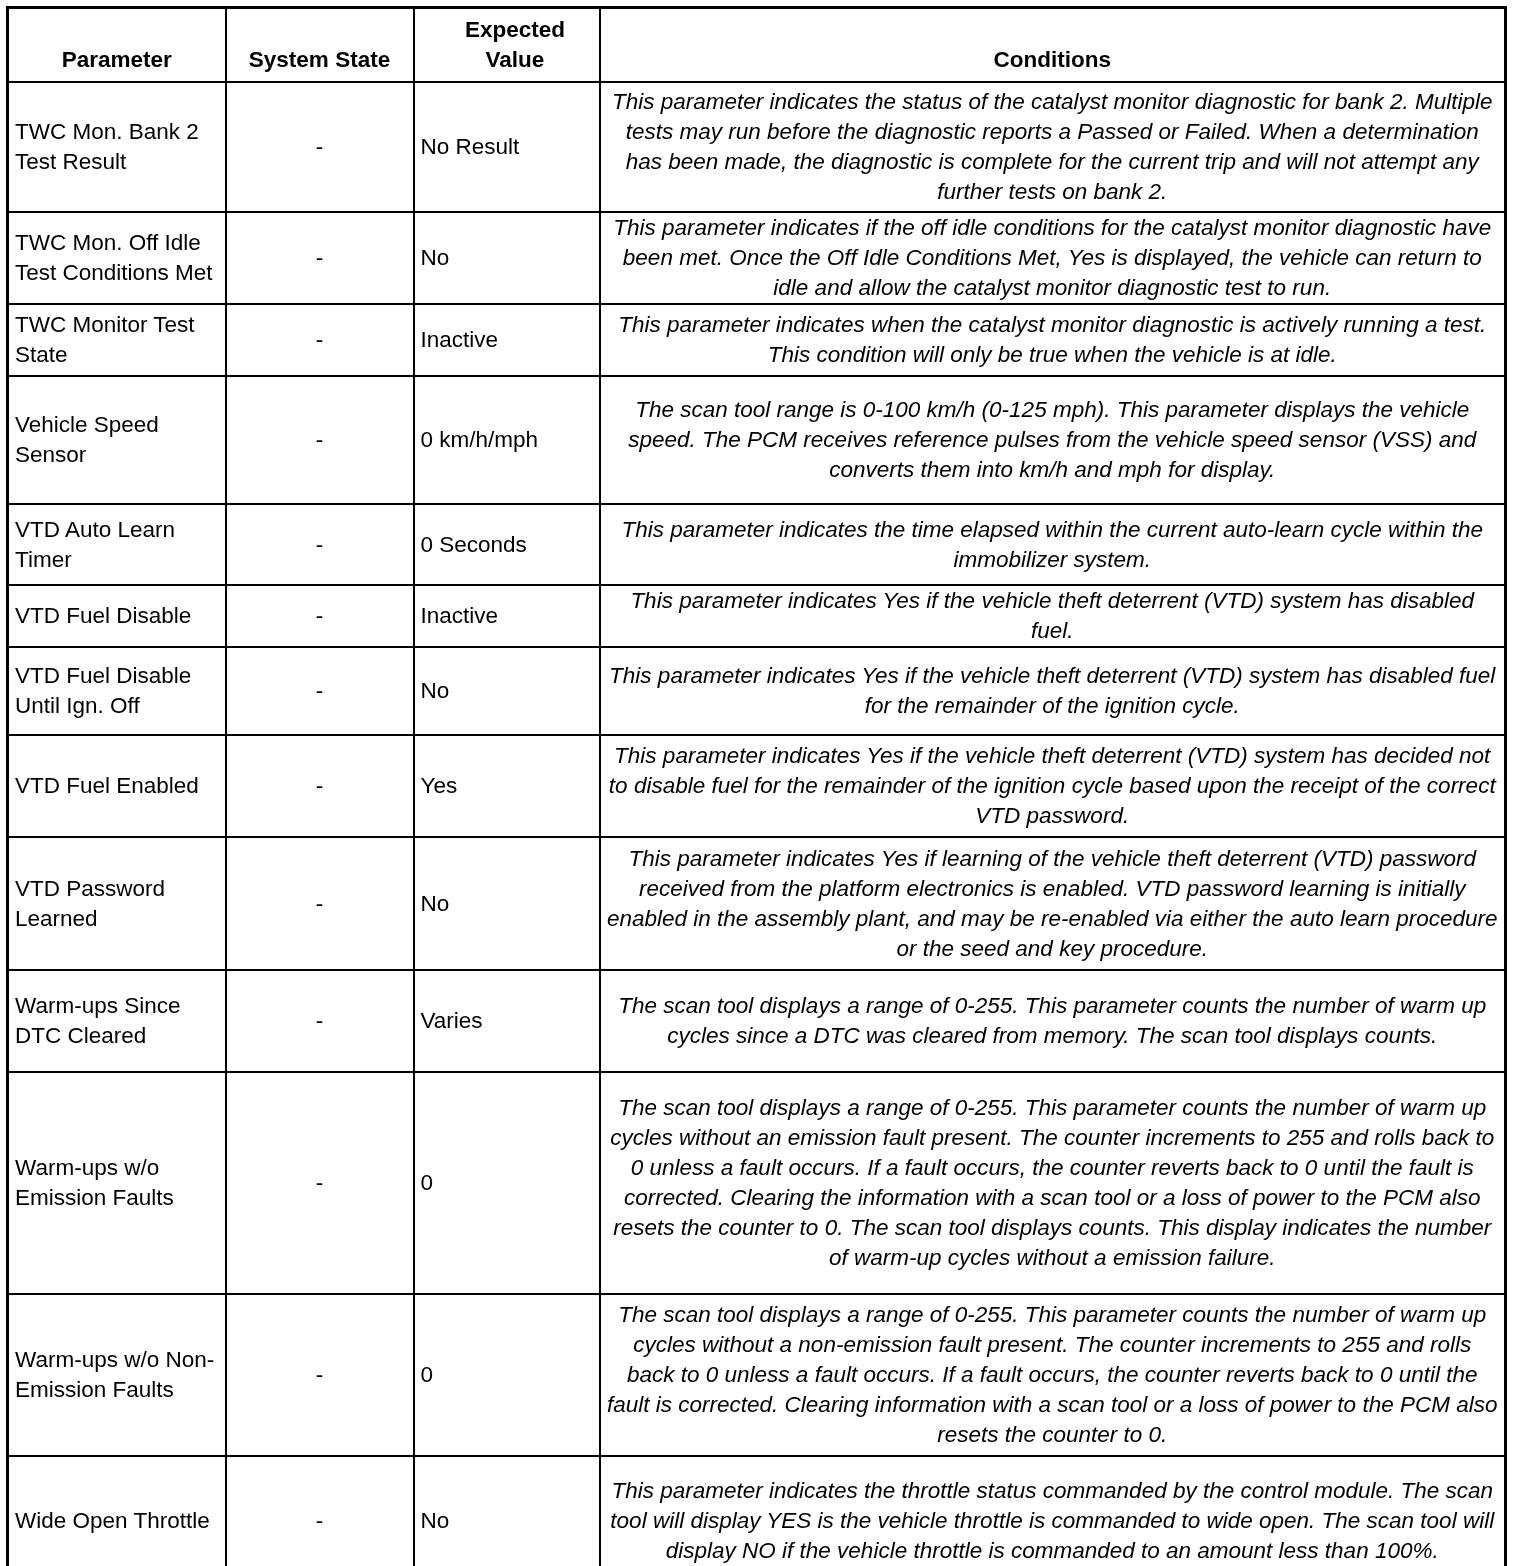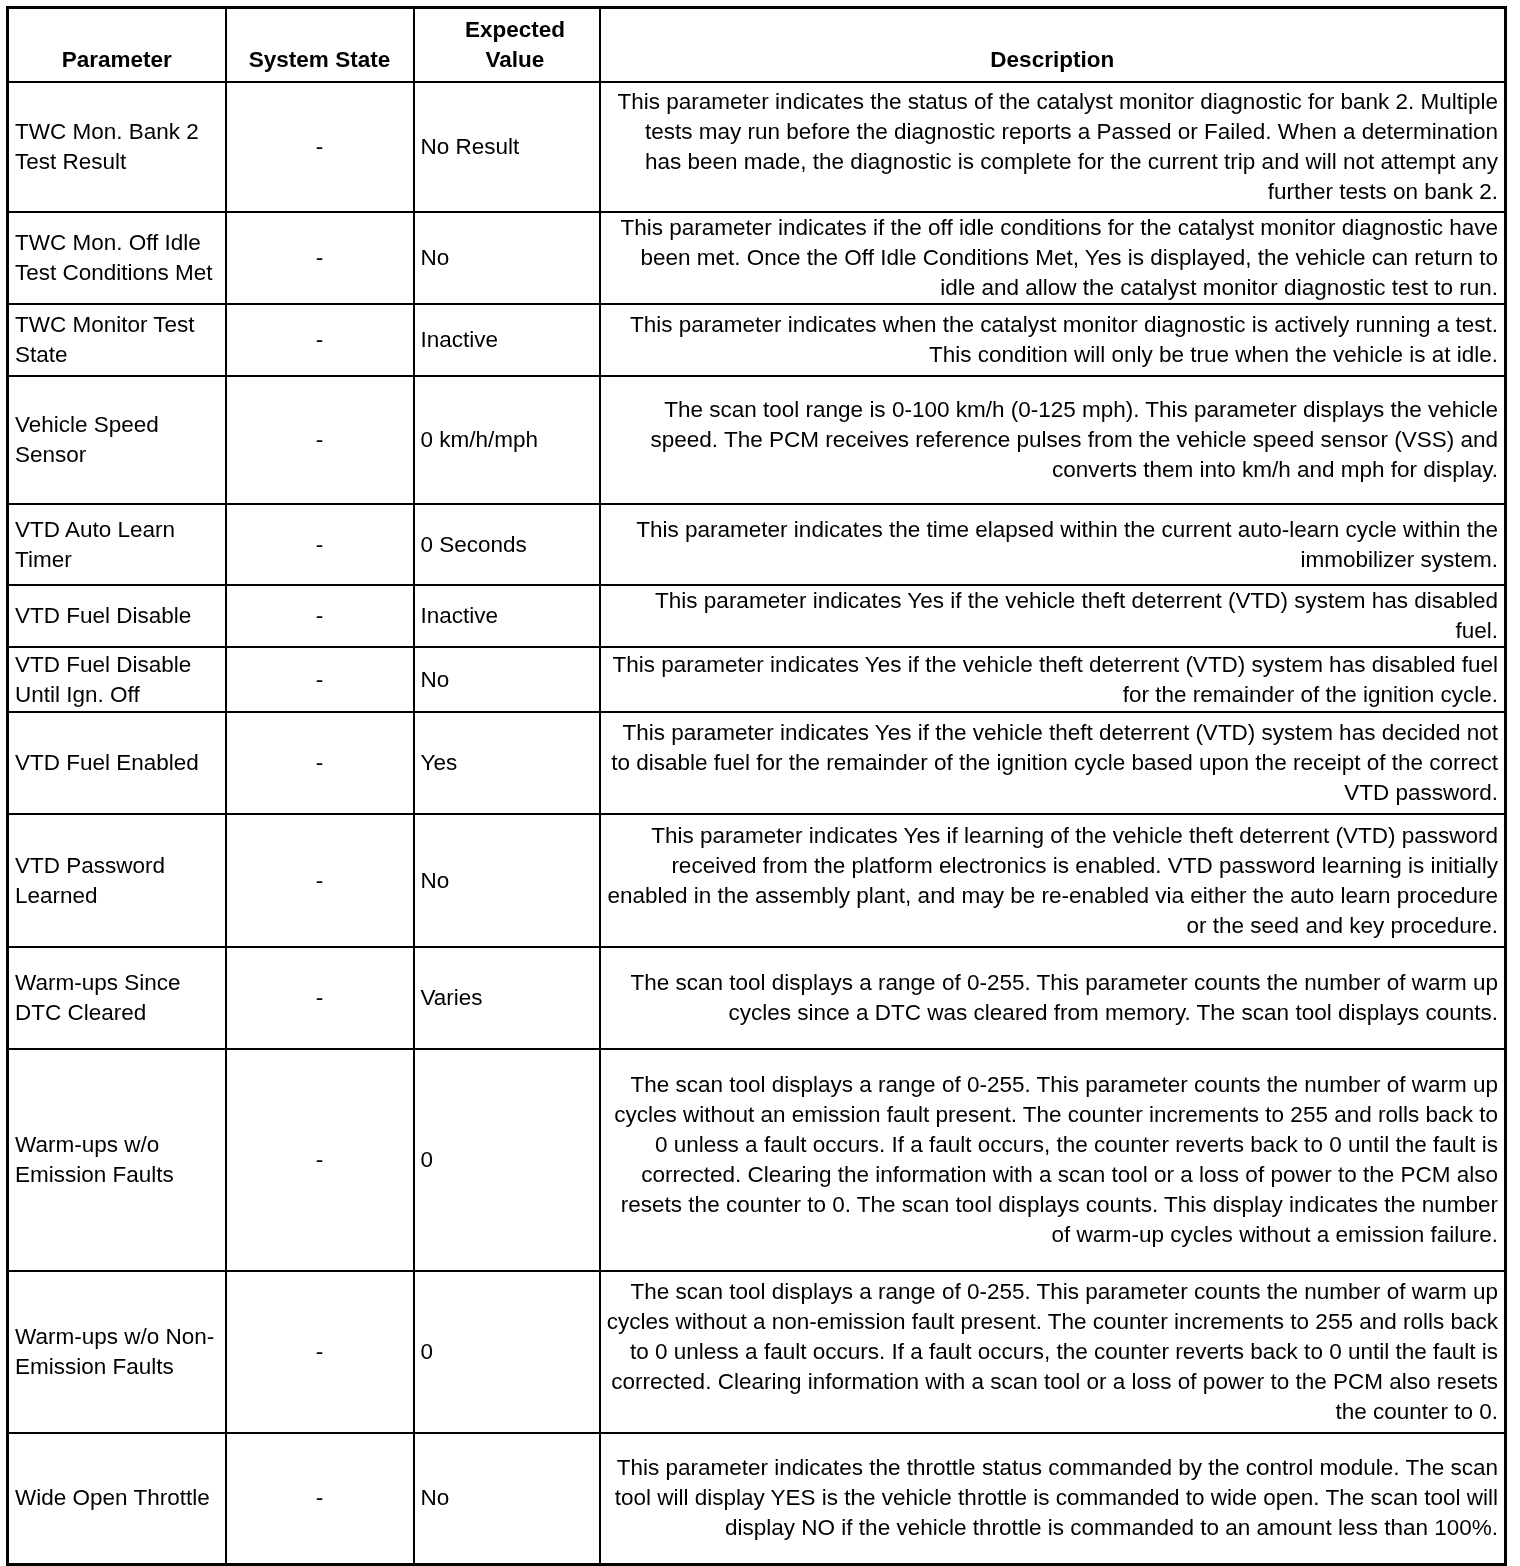--- a/index.html
+++ b/index.html
@@ -17,42 +17,42 @@
     padding: 0 6px;
     vertical-align: middle;
   }
   table.params th {
     font-weight: bold; text-align: center; vertical-align: bottom;
     padding-bottom: 6px; padding-top: 6px;
   }
   td.c-param { text-align: left; padding-left: 4px; }
   td.c-state { text-align: center; }
   td.c-value { }
-  td.c-desc  { text-align: right; padding: 4px 6px 4px 4px; }
+  td.c-desc  { text-align: center; padding: 4px 6px 4px 4px; font-style: italic; }
   col.w-param { width: 218px; }
   col.w-state { width: 188px; }
   col.w-value { width: 186px; }
   col.w-desc  { width: auto; }
 </style>
 </head>
 <body>
 
 <table class="params">
   <colgroup>
     <col class="w-param">
       <col class="w-state">
       <col class="w-value">
       <col class="w-desc">
   </colgroup>
   <thead>
     <tr style="height:72px">
       <th>Parameter</th>
       <th>System State</th>
       <th style="padding-left:30px;padding-right:13px;">Expected Value</th>
-      <th>Description</th>
+      <th>Conditions</th>
     </tr>
   </thead>
   <tbody id="rows">
       <tr style="height: 130px;">
         <td class="c-param">TWC Mon. Bank 2 Test Result</td>
         <td class="c-state">-</td>
         <td class="c-value">No Result</td>
         <td class="c-desc">This parameter indicates the status of the catalyst monitor diagnostic for bank 2. Multiple tests may run before the diagnostic reports a Passed or Failed. When a determination has been made, the diagnostic is complete for the current trip and will not attempt any further tests on bank 2.</td>
       </tr>
       <tr style="height: 74px;">
@@ -78,21 +78,21 @@
         <td class="c-state">-</td>
         <td class="c-value">0 Seconds</td>
         <td class="c-desc">This parameter indicates the time elapsed within the current auto-learn cycle within the immobilizer system.</td>
       </tr>
       <tr style="height: 60px;">
         <td class="c-param">VTD Fuel Disable</td>
         <td class="c-state">-</td>
         <td class="c-value">Inactive</td>
         <td class="c-desc">This parameter indicates Yes if the vehicle theft deterrent (VTD) system has disabled fuel.</td>
       </tr>
-      <tr style="height: 65px;">
+      <tr style="height: 88px;">
         <td class="c-param">VTD Fuel Disable Until Ign. Off</td>
         <td class="c-state">-</td>
         <td class="c-value">No</td>
         <td class="c-desc">This parameter indicates Yes if the vehicle theft deterrent (VTD) system has disabled fuel for the remainder of the ignition cycle.</td>
       </tr>
       <tr style="height: 102px;">
         <td class="c-param">VTD Fuel Enabled</td>
         <td class="c-state">-</td>
         <td class="c-value">Yes</td>
         <td class="c-desc">This parameter indicates Yes if the vehicle theft deterrent (VTD) system has decided not to disable fuel for the remainder of the ignition cycle based upon the receipt of the correct VTD password.</td>

